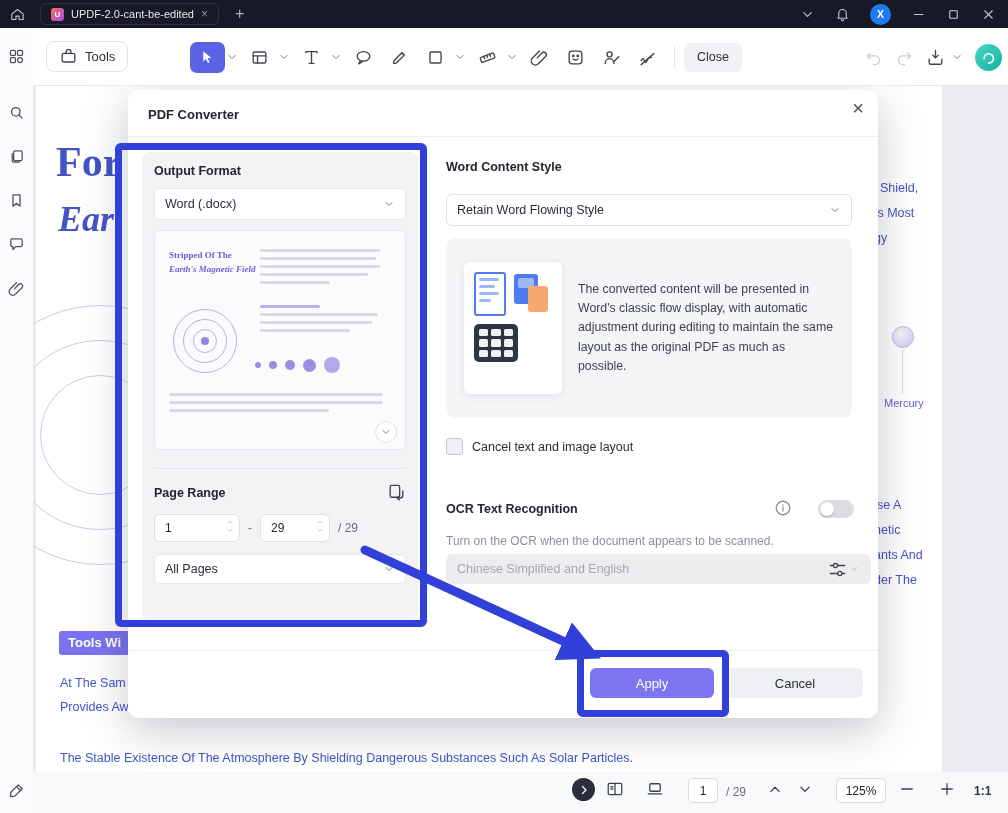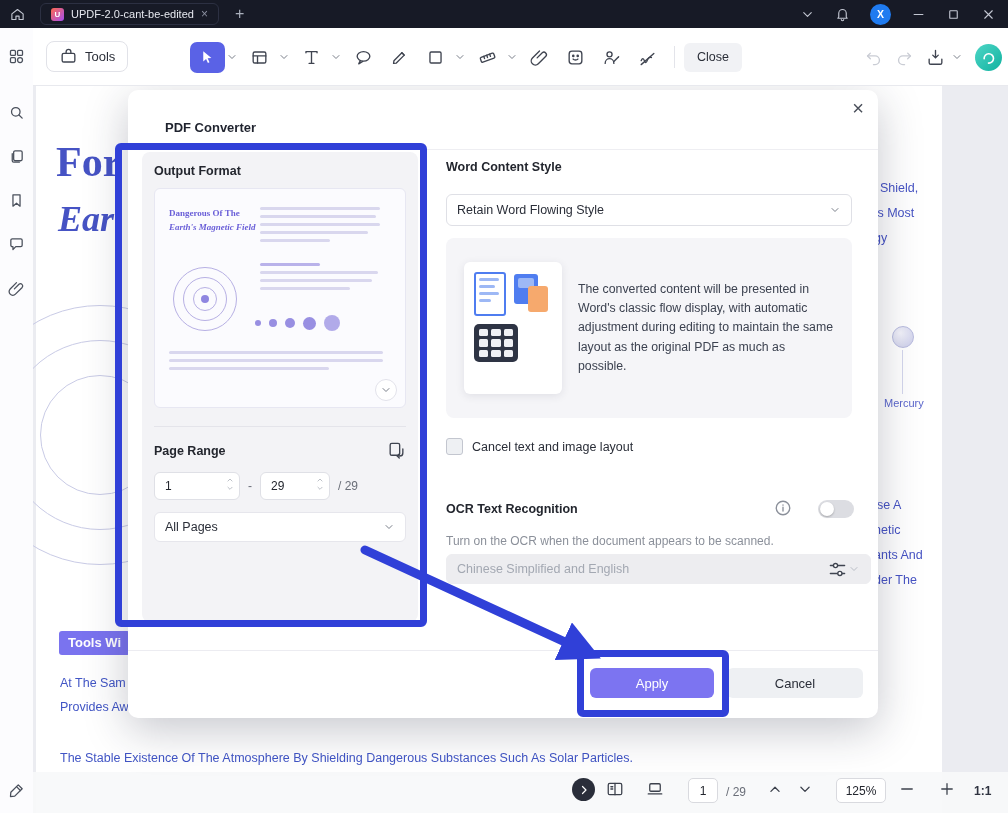--- a/index.html
+++ b/index.html
@@ -56,21 +56,21 @@
 
   
   .statusbar{position:absolute;left:0;bottom:0;width:100%;height:41px;background:rgba(247,248,250,.92);z-index:6}
   .sti{width:18px;height:18px;stroke:#3c414c;fill:none;stroke-width:1.7;stroke-linecap:round;stroke-linejoin:round;display:block}
   .sb-circle{position:absolute;left:572px;top:6px;width:23px;height:23px;border-radius:50%;background:#2a2e3a;display:flex;align-items:center;justify-content:center;border:none}
   .sb-box{position:absolute;top:6px;height:25px;background:#fff;border:1px solid #d9dadf;border-radius:5px;font-size:12px;color:#23262e;display:flex;align-items:center;justify-content:center}
   .sb-ic{position:absolute;top:8px;background:none;border:none}
 
   
   .dialog{position:absolute;left:128px;top:90px;width:750px;height:628px;background:#fff;border-radius:10px;box-shadow:0 12px 44px rgba(30,34,60,.25);z-index:10}
-  .dlg-header{position:absolute;left:0;top:16px;width:100%;height:44px;border-bottom:1px solid #eeeef2;display:flex;align-items:center;padding:0 37px}
+  .dlg-header{position:absolute;left:0;top:3px;width:100%;height:44px;border-bottom:1px solid #eeeef2;display:flex;align-items:center;padding:0 20px}
   .dlg-title{font-size:13px;font-weight:bold;color:#1f232e}
   .dlg-close{position:absolute;right:14px;top:8px;font-size:20px;color:#4a4f5a;background:none;border:none;line-height:1}
   .dlg-footer{position:absolute;left:0;bottom:0;width:100%;height:68px;border-top:1px solid #ececf1}
   .btn-apply{position:absolute;left:462px;top:578px;width:124px;height:30px;background:#7c74f1;border:none;border-radius:6px;color:#fff;font-size:13px}
   .btn-cancel{position:absolute;left:599px;top:578px;width:136px;height:30px;background:#eef0f3;border:none;border-radius:6px;color:#2a2e38;font-size:13px}
 
   .lpanel{position:absolute;left:14px;top:62px;width:276px;height:470px;background:#f3f3f6;border-radius:8px;padding:12px}
   .sec-label{font-size:12.5px;font-weight:bold;color:#23262e}
   .dd{margin-top:10px;height:32px;background:#fff;border:1px solid #e6e6ec;border-radius:6px;display:flex;align-items:center;justify-content:space-between;padding:0 10px;font-size:12.5px;color:#2a2e38}
   .dd-dis{background:#ededf0;border-color:#ededf0;color:#a3a8b2}
@@ -421,24 +421,30 @@
 
   <div class="dialog">
     <div class="dlg-header">
       <span class="dlg-title">PDF Converter</span>
     </div>
     <button class="dlg-close">×</button>
 
     <div class="lpanel">
       <div class="sec-label">Output Format</div>
 
+      <div class="dd">
+        <span>Word (.docx)</span>
+        <svg class="cd" viewBox="0 0 24 24">
+            <polyline points="6 9 12 15 18 9"></polyline>
+          </svg>
+      </div>
 
       <div class="prev-card">
         <div class="prev-title">
-          <div>Dangerous Of The</div>
+          <div>Stripped Of The</div>
           <div class="it">Earth's Magnetic Field</div>
         </div>
         <div class="abs" style="left:105px;top:18px;width:120px">
           <div class="bar" style="width:120px"></div>
             <div class="bar" style="width:116px"></div>
             <div class="bar" style="width:120px"></div>
             <div class="bar" style="width:108px"></div>
             <div class="bar" style="width:70px"></div>
         </div>
         <div class="abs" style="left:18px;top:78px;width:64px;height:64px">

